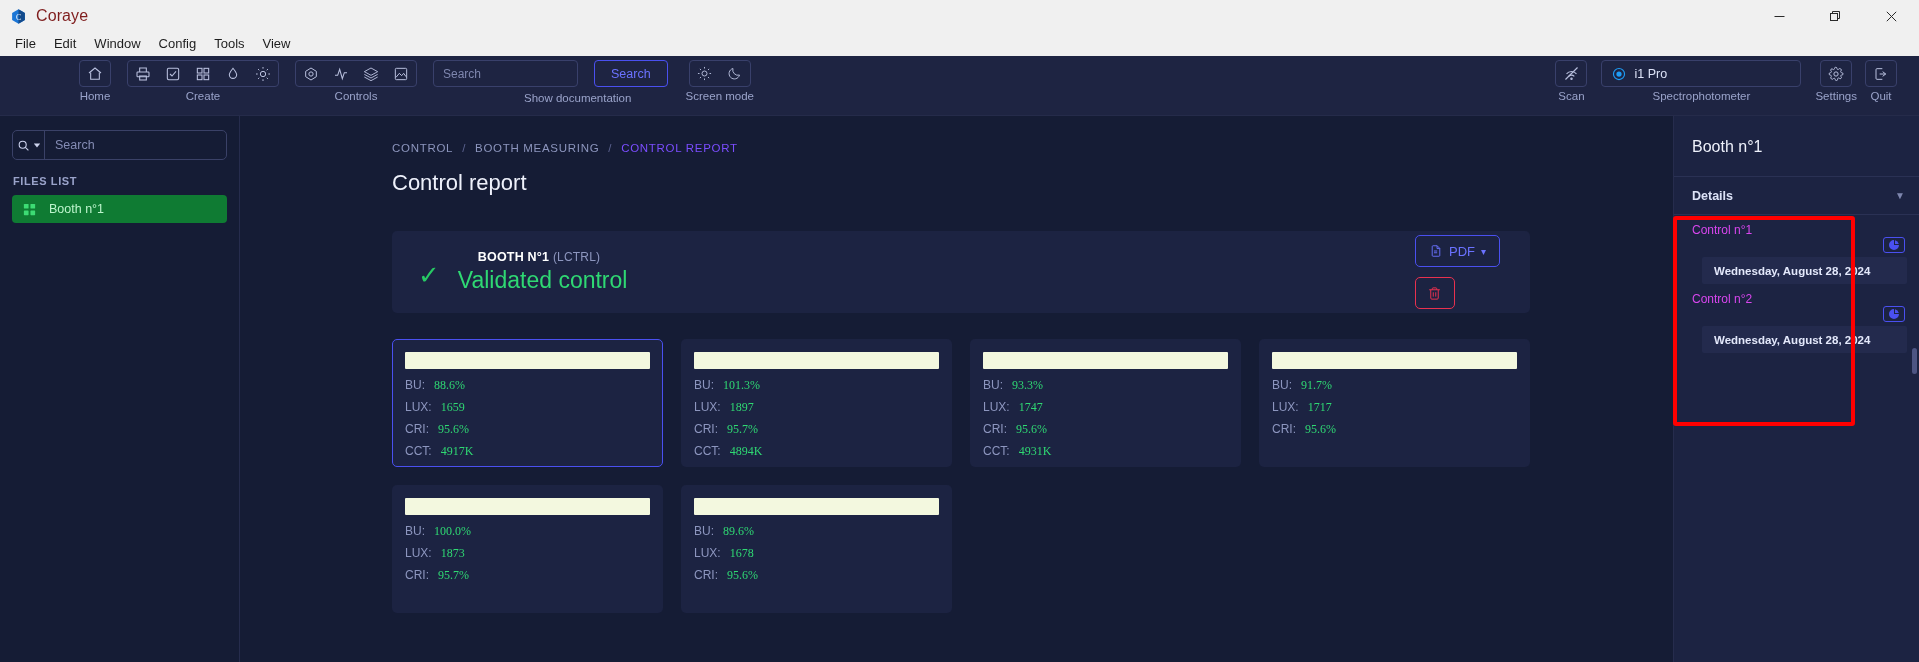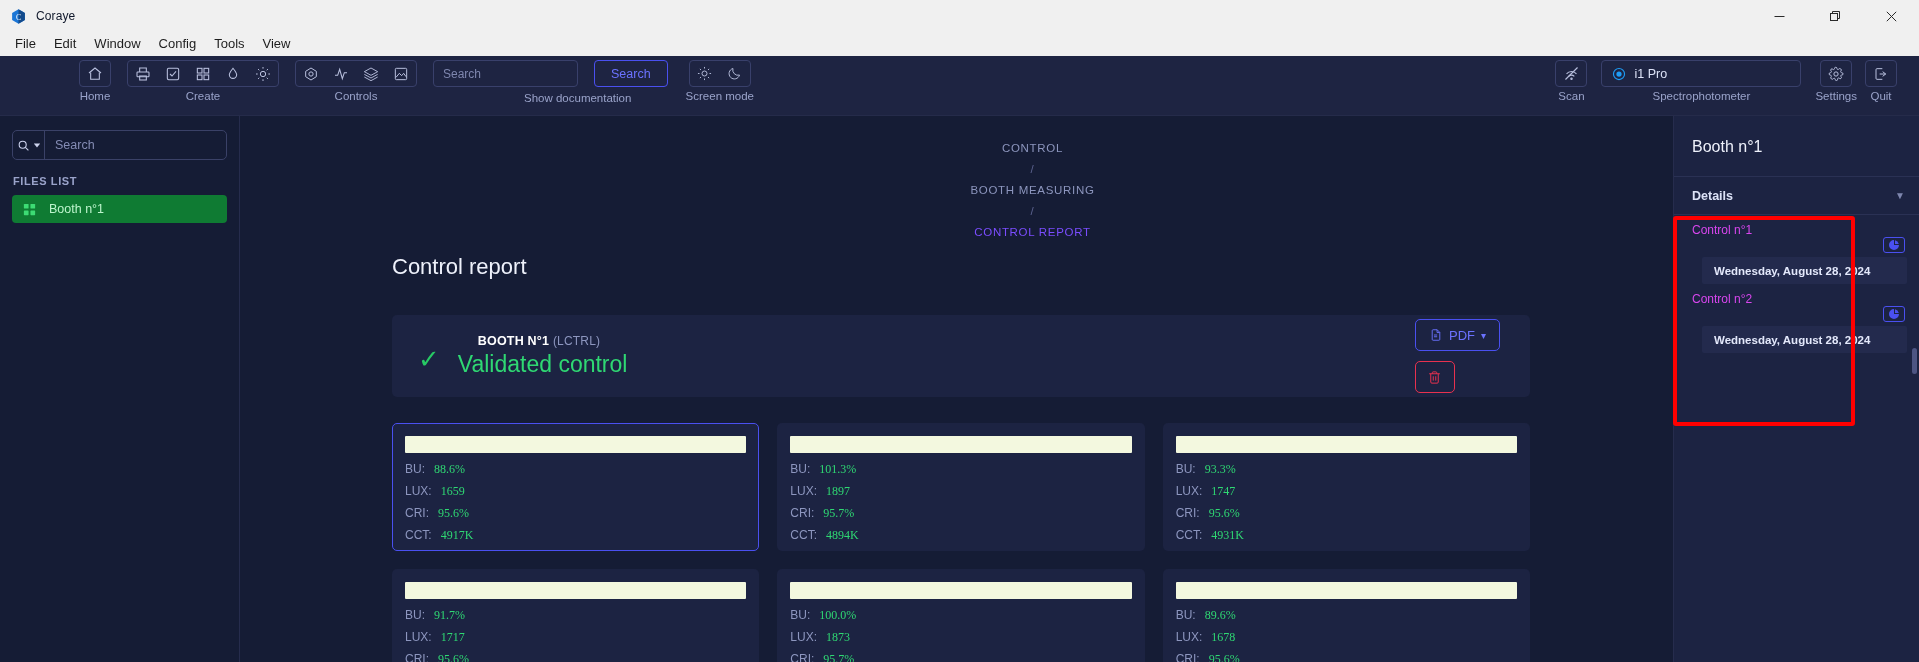--- a/index.html
+++ b/index.html
@@ -11,21 +11,21 @@
   }
 
   
   .titlebar {
     height: 32px; background: #f0f0f0;
     display: flex; align-items: center;
     position: relative;
   }
   .tb-logo { width: 17px; height: 17px; margin-left: 10px; flex: none; }
   .tb-title {
-    font-size: 12px; color: #0f172a; margin-left: 9px;
+    font-size: 16px; color: #7f1d1d; margin-left: 9px;
     letter-spacing: .1px;
   }
   .win-btns { margin-left: auto; display: flex; height: 100%; }
   .win-btn {
     width: 56px; height: 100%;
     display: flex; align-items: center; justify-content: center;
     color: #2a2a2a;
   }
 
   
@@ -124,21 +124,21 @@
     color: #bdf5cd; font-size: 12.5px;
   }
 
   
   .main {
     flex: 1; overflow: hidden; padding: 26px 0 0 0;
     background: #151c35;
   }
   .crumbs {
     display: flex; align-items: center; gap: 9px;
-    font-size: 11.5px; letter-spacing: .7px; margin-left: 152px; flex-direction: column;
+    font-size: 11.5px; letter-spacing: .7px; margin-left: 152px;
   }
   .crumb { color: #8c95bd; }
   .crumb.active { color: #7b4dff; }
   .crumb-sep { color: #5d6491; }
   .page-title {
     font-size: 22px; color: #eef1fb; font-weight: normal;
     margin: 16px 0 0 152px;
   }
 
   .report-card {
@@ -164,21 +164,21 @@
   }
   .del-btn {
     border: 1px solid #e8314f; border-radius: 5px;
     height: 32px; width: 40px; background: transparent;
     display: flex; align-items: center; justify-content: center;
     color: #e8314f;
   }
 
   .grid {
     margin: 26px 0 0 152px; width: 1138px;
-    display: grid; grid-template-columns: repeat(3, 1fr);
+    display: grid; grid-template-columns: repeat(4, 1fr);
     column-gap: 18px; row-gap: 18px;
   }
   .mcard {
     background: #1c2342; border-radius: 5px;
     border: 1px solid transparent;
     padding: 12px 12px 14px 12px; height: 128px;
   }
   .mcard.selected { border-color: #4a50f0; }
   .swatch { height: 17px; border-radius: 1px; }
   .mrow {

